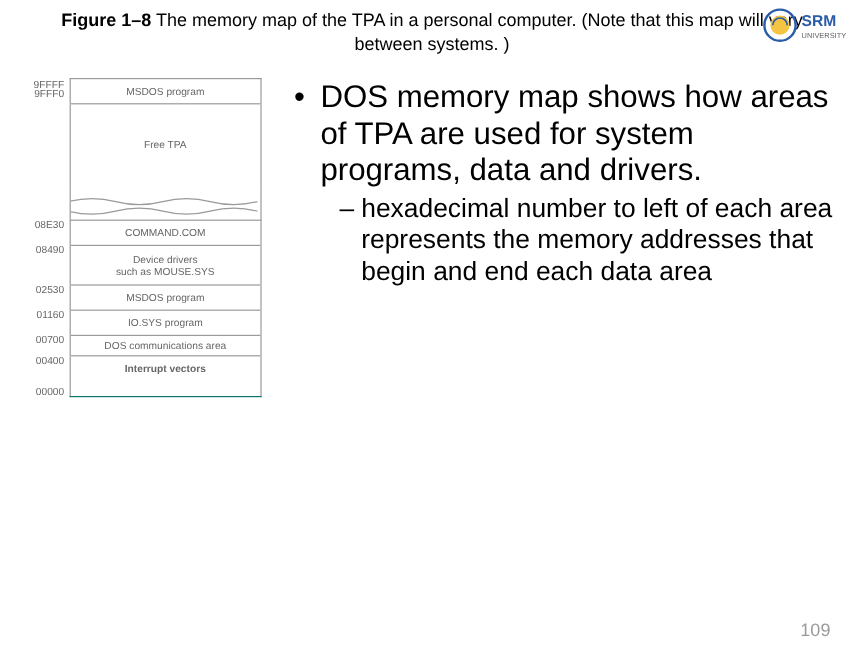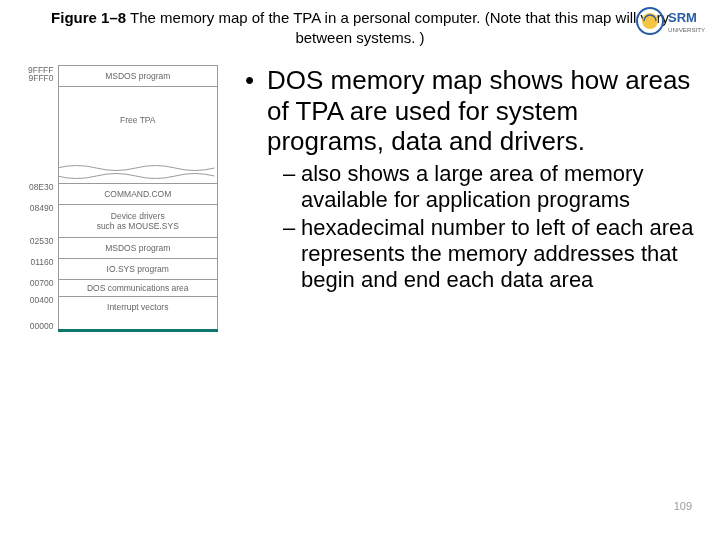--- a/index.html
+++ b/index.html
@@ -8,31 +8,31 @@
   .title-row { font-size: 15px; line-height: 1.3; text-align: center; }
   .title-row .bold { font-weight: bold; }
   .logo { position: absolute; top: 4px; right: 10px; width: 78px; height: 50px; }
   .logo svg { display: block; }
   .content { display: flex; margin-top: 18px; gap: 27px; }
   .diagram { width: 204px; flex: 0 0 204px; padding-left: 2px; }
   .mm-table { width: 100%; font-size: 8.5px; color: #555; border-collapse: collapse; }
   .mm-table td { vertical-align: top; }
   .addr { width: 42px; text-align: right; padding-right: 4px; padding-top: 0; font-size: 8.5px; color: #666; line-height: 1; }
   .box { border: 1px solid #9a9a9a; border-bottom: none; text-align: center; padding: 5px 2px; font-size: 8.5px; color: #666; }
-  .box-last { border-bottom: 3px solid #0f766e; }
+  .box-last { border-bottom: 1px solid #0f766e; font-weight: bold; }
   .box-tall { height: 72px; vertical-align: top; padding-top: 28px; position:relative;}
   .wave-wrap { border-left:1px solid #9a9a9a; border-right:1px solid #9a9a9a; height:24px; position:relative; overflow:hidden;}
   .text-col { flex: 1; padding-right: 4px; padding-top: 0; }
   .main-bullets { list-style: none; padding-left: 0; }
   .main-bullets > li { position: relative; padding-left: 22px; font-size: 26px; line-height: 1.18; margin-bottom: 8px; }
   .main-bullets > li::before { content: "•"; position: absolute; left: 0; top: 0; font-size: 26px; }
   .sub-bullets { list-style: none; padding-left: 16px; margin-top: 4px; }
   .sub-bullets > li { position: relative; padding-left: 18px; font-size: 22px; line-height: 1.18; margin-bottom: 2px; }
   .sub-bullets > li::before { content: "–"; position: absolute; left: 0; top: 0; }
-  .pagenum { position: absolute; bottom: 28px; right: 28px; font-size: 11px; color: #9a9a9a; }
+  .pagenum { position: absolute; bottom: 6px; right: 28px; font-size: 15px; color: #9a9a9a; }
   .wave { position:absolute; left:-2px; right:-2px; }
 </style>
 </head>
 <body>
 
 <div class="slide">
 
   <div class="logo">
     <svg width="78" height="36" viewBox="0 0 78 36">
       <circle cx="18" cy="17" r="13" fill="none" stroke="#2a5ca8" stroke-width="2"></circle>
@@ -107,21 +107,20 @@
         </tr>
       </tbody>
         </table>
     </div>
 
     <div class="text-col">
       <ul class="main-bullets">
         <li>
           <span>DOS memory map shows how areas of TPA are used for system programs, data and drivers.</span>
           <ul class="sub-bullets">
-            <li>also shows a large area of memory available for application programs</li>
             <li>hexadecimal number to left of each area represents the memory addresses that begin and end each data area</li>
           </ul>
         </li>
       </ul>
     </div>
 
   </div>
 
   <div class="pagenum">109</div>
 </div>

